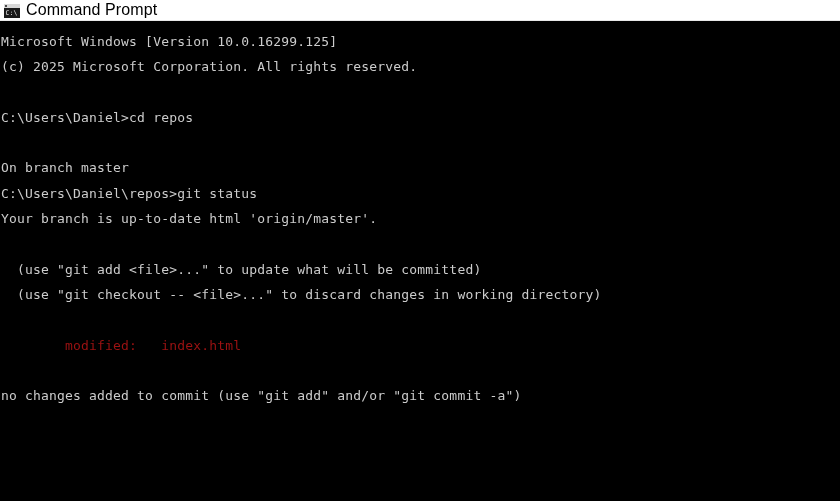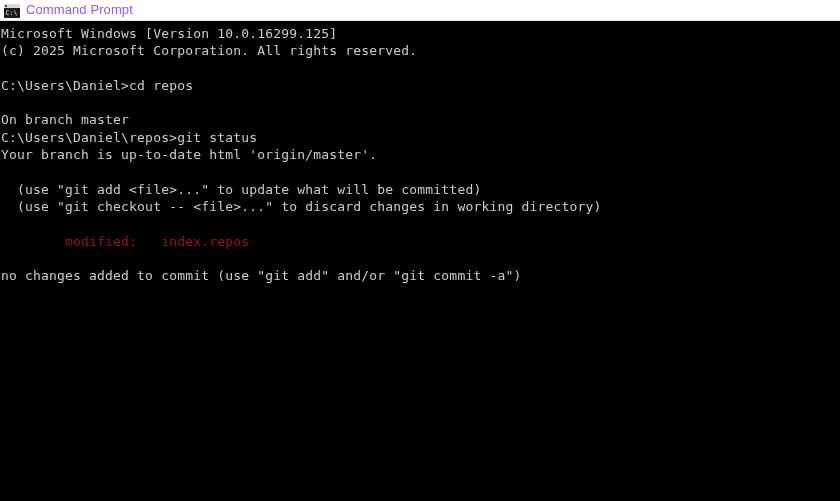--- a/index.html
+++ b/index.html
@@ -41,23 +41,23 @@
     width: 16px;
     height: 14px;
     margin-right: 6px;
     flex: 0 0 auto;
     position: relative;
     display: block;
   }
 
   #titlebar-text {
     font-family: "Liberation Sans", sans-serif;
-    font-size: 13px;
+    font-size: 16px;
     line-height: 14px;
-    color: #8b5cf6;
+    color: #000000;
     letter-spacing: 0.1px;
     white-space: nowrap;
   }
 
   #titlebar-controls {
     margin-left: auto;
     display: flex;
     align-items: center;
     height: 100%;
   }
@@ -73,20 +73,21 @@
   }
 
   .line {
     font-family: "DejaVu Sans Mono", monospace;
     font-size: 13px;
     line-height: 17.3px;
     height: 17.3px;
     color: #cccccc;
     white-space: pre;
     letter-spacing: 0.18px;
+    margin-top: 8px;
   }
 
   .line.blank {
     color: transparent;
   }
 
   .line.red {
     color: #9c1212;
   }
 
@@ -124,19 +125,19 @@
     <div class="line blank"></div>
     <div class="line">C:\Users\Daniel&gt;cd repos</div>
     <div class="line blank"></div>
     <div class="line">On branch master</div>
     <div class="line">C:\Users\Daniel\repos&gt;git status</div>
     <div class="line">Your branch is up-to-date html 'origin/master'.</div>
     <div class="line blank"></div>
     <div class="line">  (use "git add &lt;file&gt;..." to update what will be committed)</div>
     <div class="line">  (use "git checkout -- &lt;file&gt;..." to discard changes in working directory)</div>
     <div class="line blank"></div>
-    <div class="line red">        modified:   index.repos</div>
+    <div class="line red">        modified:   index.html</div>
     <div class="line blank"></div>
     <div class="line">no changes added to commit (use "git add" and/or "git commit -a")</div>
     <div class="line blank"></div>
   </div>
 
 </div>
 
 </body></html>

